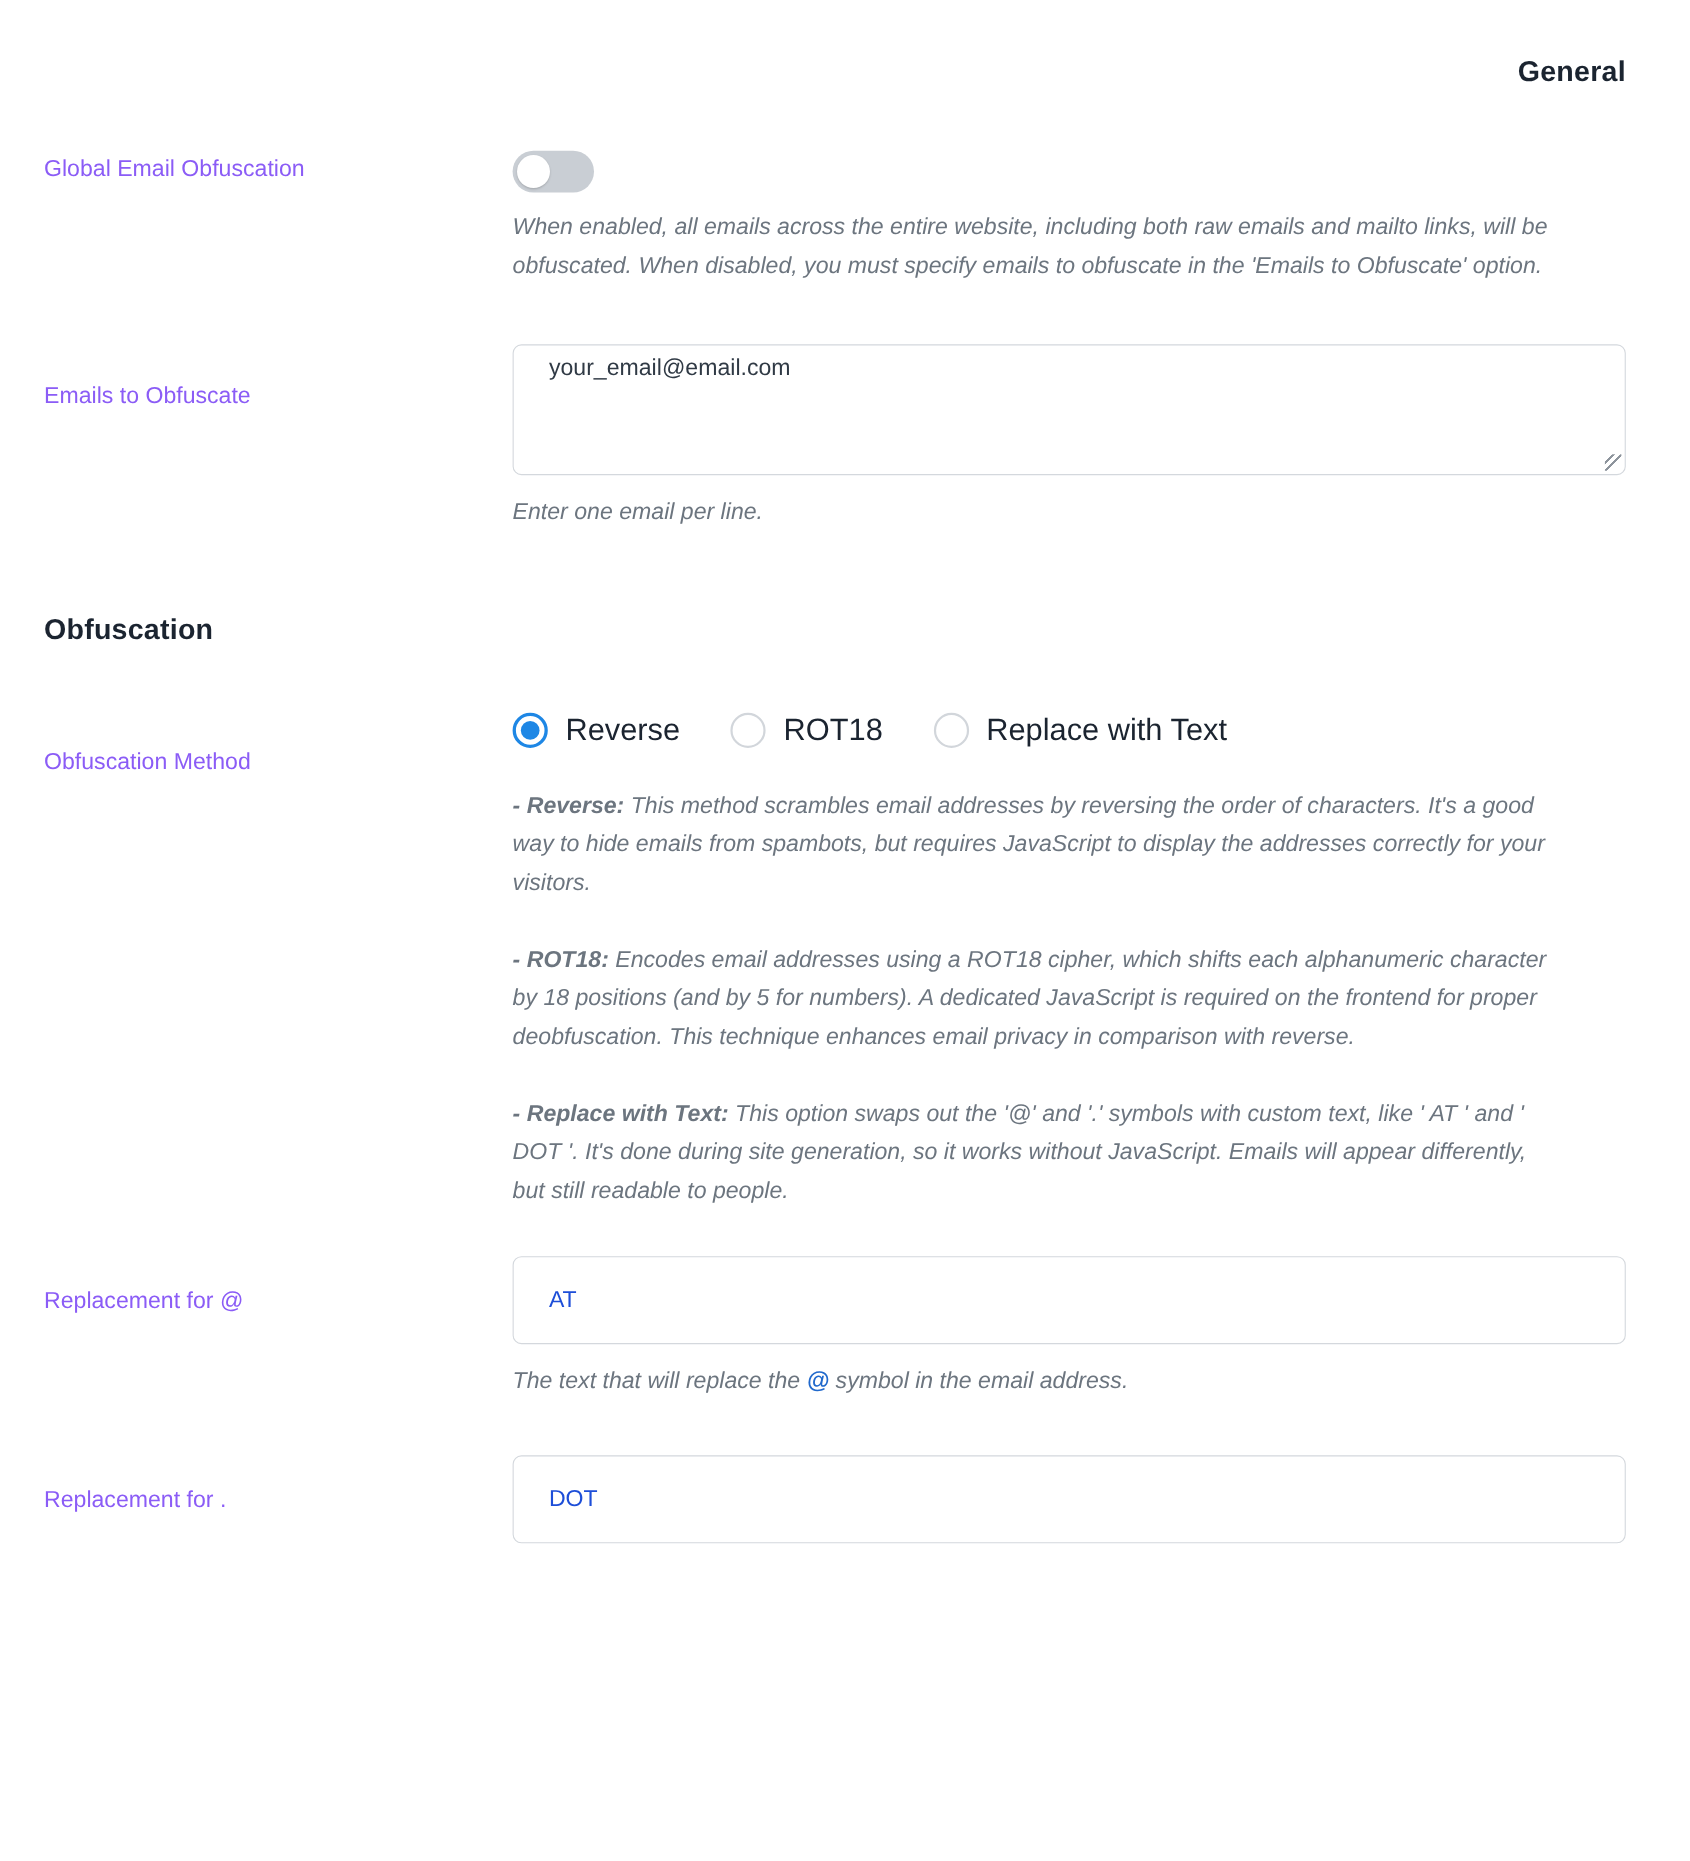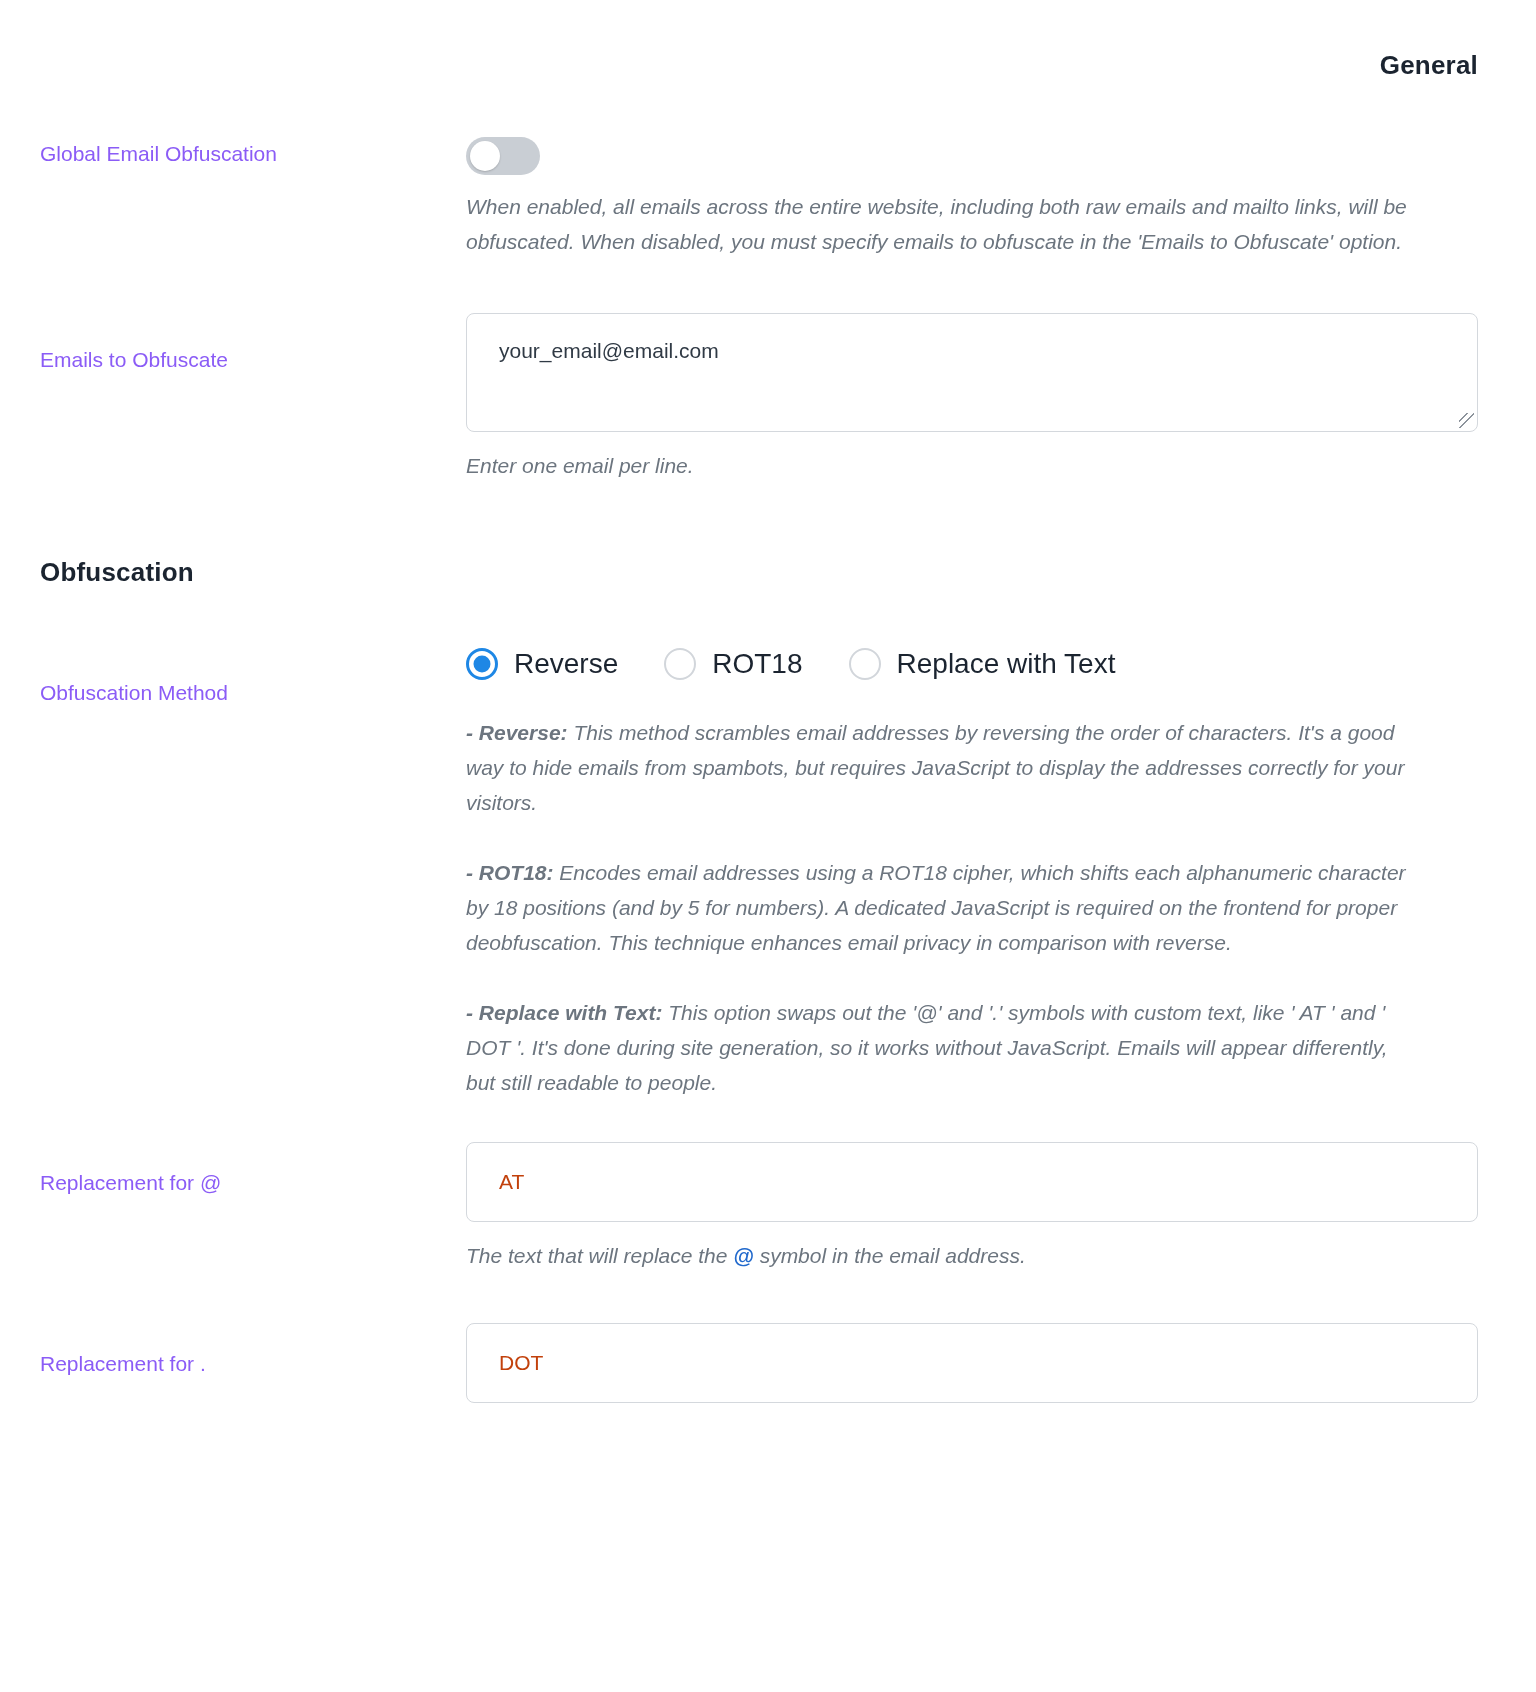--- a/index.html
+++ b/index.html
@@ -65,21 +65,21 @@
 
   
   .row-emails .field-label { padding-top: 32px; }
   .textarea-wrap { position: relative; max-width: 1012px; }
   textarea.emails-input {
     display: block;
     width: 100%;
     height: 119px;
     border: 1px solid #d4d8dd;
     border-radius: 8px;
-    padding: 24px 32px;
+    padding: 8px 32px;
     font-family: "Liberation Sans", sans-serif;
     font-size: 21px;
     color: #303a45;
     resize: none;
     outline: none;
     line-height: 26px;
   }
   .textarea-wrap .resize-handle {
     position: absolute;
     right: 4px; bottom: 4px;
@@ -131,21 +131,21 @@
   input.text-input {
     display: block;
     width: 100%;
     max-width: 1012px;
     height: 80px;
     border: 1px solid #d4d8dd;
     border-radius: 8px;
     padding: 0 32px;
     font-family: "Liberation Sans", sans-serif;
     font-size: 21px;
-    color: #c2410c;
+    color: #1d4ed8;
     outline: none;
   }
   .row-replacement-dot { margin-top: 50px; }
   .helper-symbol {
     color: #2169cc;
     font-weight: 600;
     font-style: italic;
   }
 </style>
 </head>

